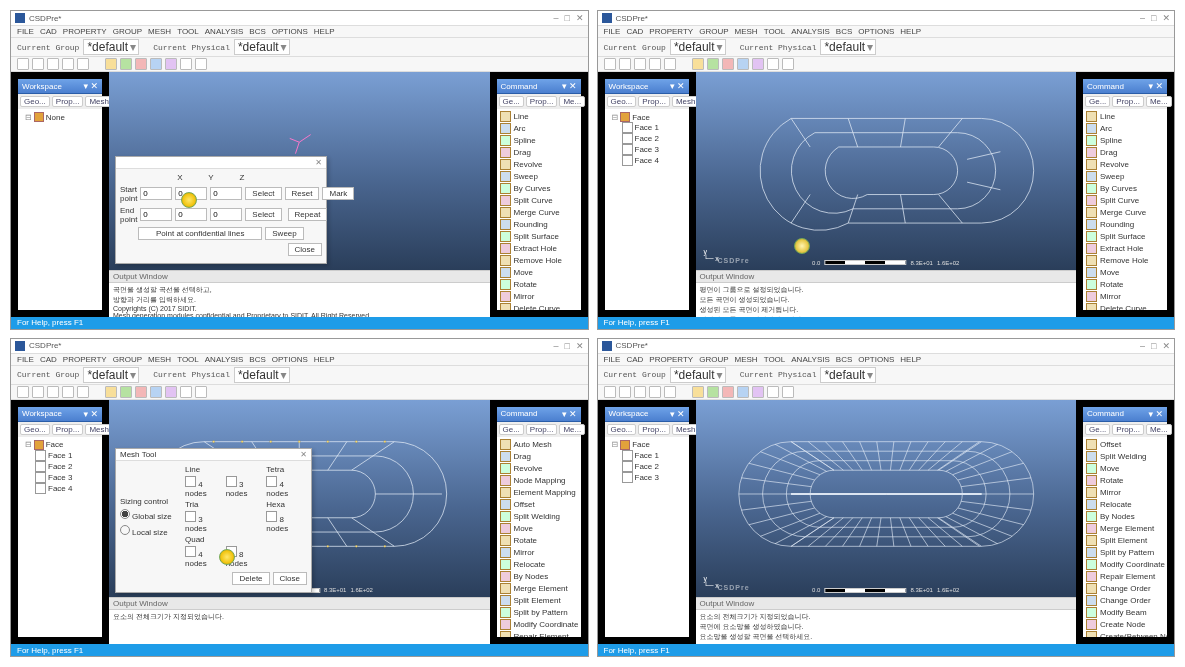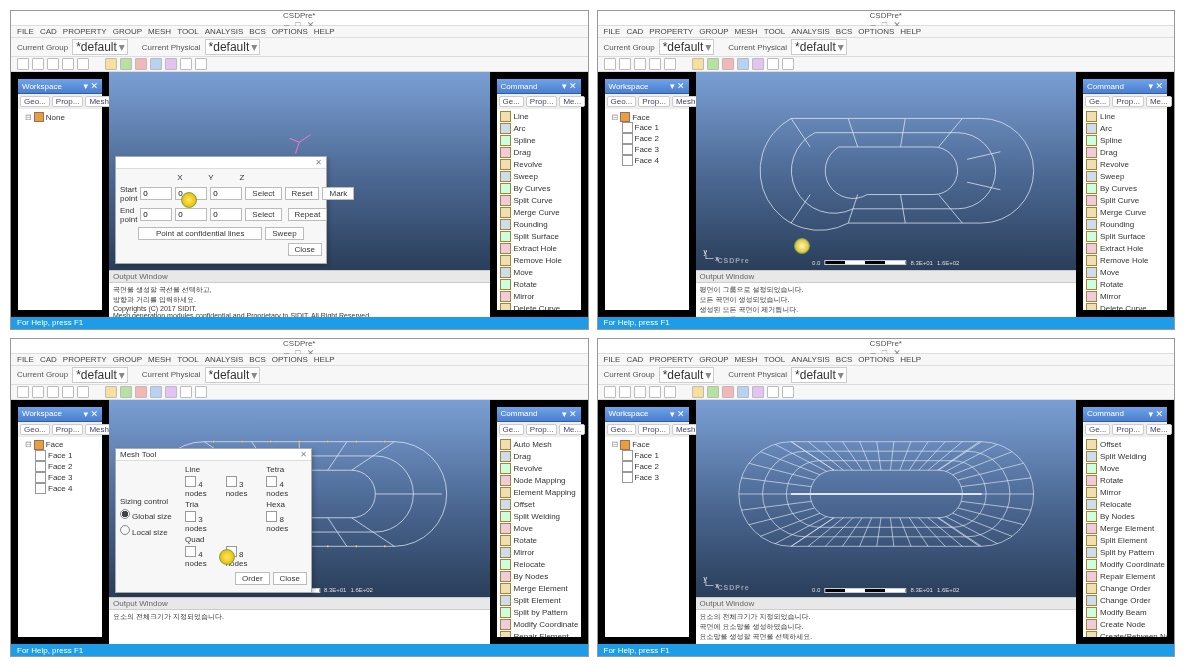--- a/index.html
+++ b/index.html
@@ -1,24 +1,24 @@
 <!DOCTYPE html>
 <html><head>
 <meta charset="utf-8">
 <style>
   html,body{margin:0;padding:0;background:#fff;font-family:"Segoe UI",Tahoma,sans-serif;font-size:9px;color:#333;}
   .grid{display:grid;grid-template-columns:1fr 1fr;grid-template-rows:1fr 1fr;gap:8px;padding:10px;width:1185px;height:667px;box-sizing:border-box;background:#fff;}
   .app{display:flex;flex-direction:column;border:1px solid #999;background:#f0f0f0;position:relative;overflow:hidden;}
-  .titlebar{display:flex;align-items:center;background:#fff;height:14px;padding:0 4px;border-bottom:1px solid #ddd;flex-direction:column;}
+  .titlebar{display:flex;align-items:center;background:#fff;height:14px;padding:0 4px;border-bottom:1px solid #ddd;}
   .titlebar .logo{width:10px;height:10px;background:#2b579a;margin-right:4px;}
   .titlebar .title{flex:1;font-size:8px;color:#555;}
   .winbtns{display:flex;gap:6px;color:#888;font-size:9px;}
   .menubar{display:flex;gap:6px;padding:1px 6px;background:#f7f7f7;font-size:8px;color:#444;border-bottom:1px solid #ddd;}
   .toolbar{display:flex;align-items:center;gap:4px;padding:1px 6px;background:#f7f7f7;font-size:8px;border-bottom:1px solid #ddd;}
-  .toolbar .lbl{color:#555;}
+  .toolbar .lbl{color:#555;font-family:Liberation Mono, monospace;}
   .toolbar .combo{border:1px solid #ccc;background:#fff;padding:0 10px 0 3px;font-size:12px;position:relative;}
   .toolbar .combo::after{content:"▾";position:absolute;right:2px;color:#888;}
   .iconrow{display:flex;gap:3px;align-items:center;}
   .ic{width:10px;height:10px;border:1px solid #bbb;background:#fff;border-radius:1px;}
   .icc{width:10px;height:10px;}
   .body{display:flex;flex:1;overflow:hidden;}
   .panel{background:#f4f4f4;border:7px solid #000000;display:flex;flex-direction:column;}
   .panel-hdr{display:flex;align-items:center;background:linear-gradient(#6fa3e8,#4b7fcf);color:#fff;font-size:8px;padding:1px 4px;height:12px;border-bottom:1px solid #2a5da8;}
   .panel-hdr .x{margin-left:auto;color:#fff;font-size:9px;}
   .tabs{display:flex;gap:2px;padding:2px;background:#eee;font-size:8px;}
@@ -660,21 +660,21 @@
                     <span>Quad</span>
                       <span></span>
                       <span></span>
                       <span></span>
                     <span><span class="sq"></span> <span>4 nodes</span></span>
                     <span><span class="sq"></span> <span>8 nodes</span></span>
                   </div>
                 </div>
               </div>
               <div class="row" style="justify-content:flex-end;margin-top:4px">
-                <span class="btn">Order</span>
+                <span class="btn">Delete</span>
                 <span class="btn">Close</span>
               </div>
             </div>
           </div>
           <div class="cursor-dot" style="left:110px;bottom:32px"></div>
         </div>
         <div class="output">
             <div class="hdr">Output Window</div>
             <div class="body">요소의 전체크기가 지정되었습니다.</div>
           </div>

